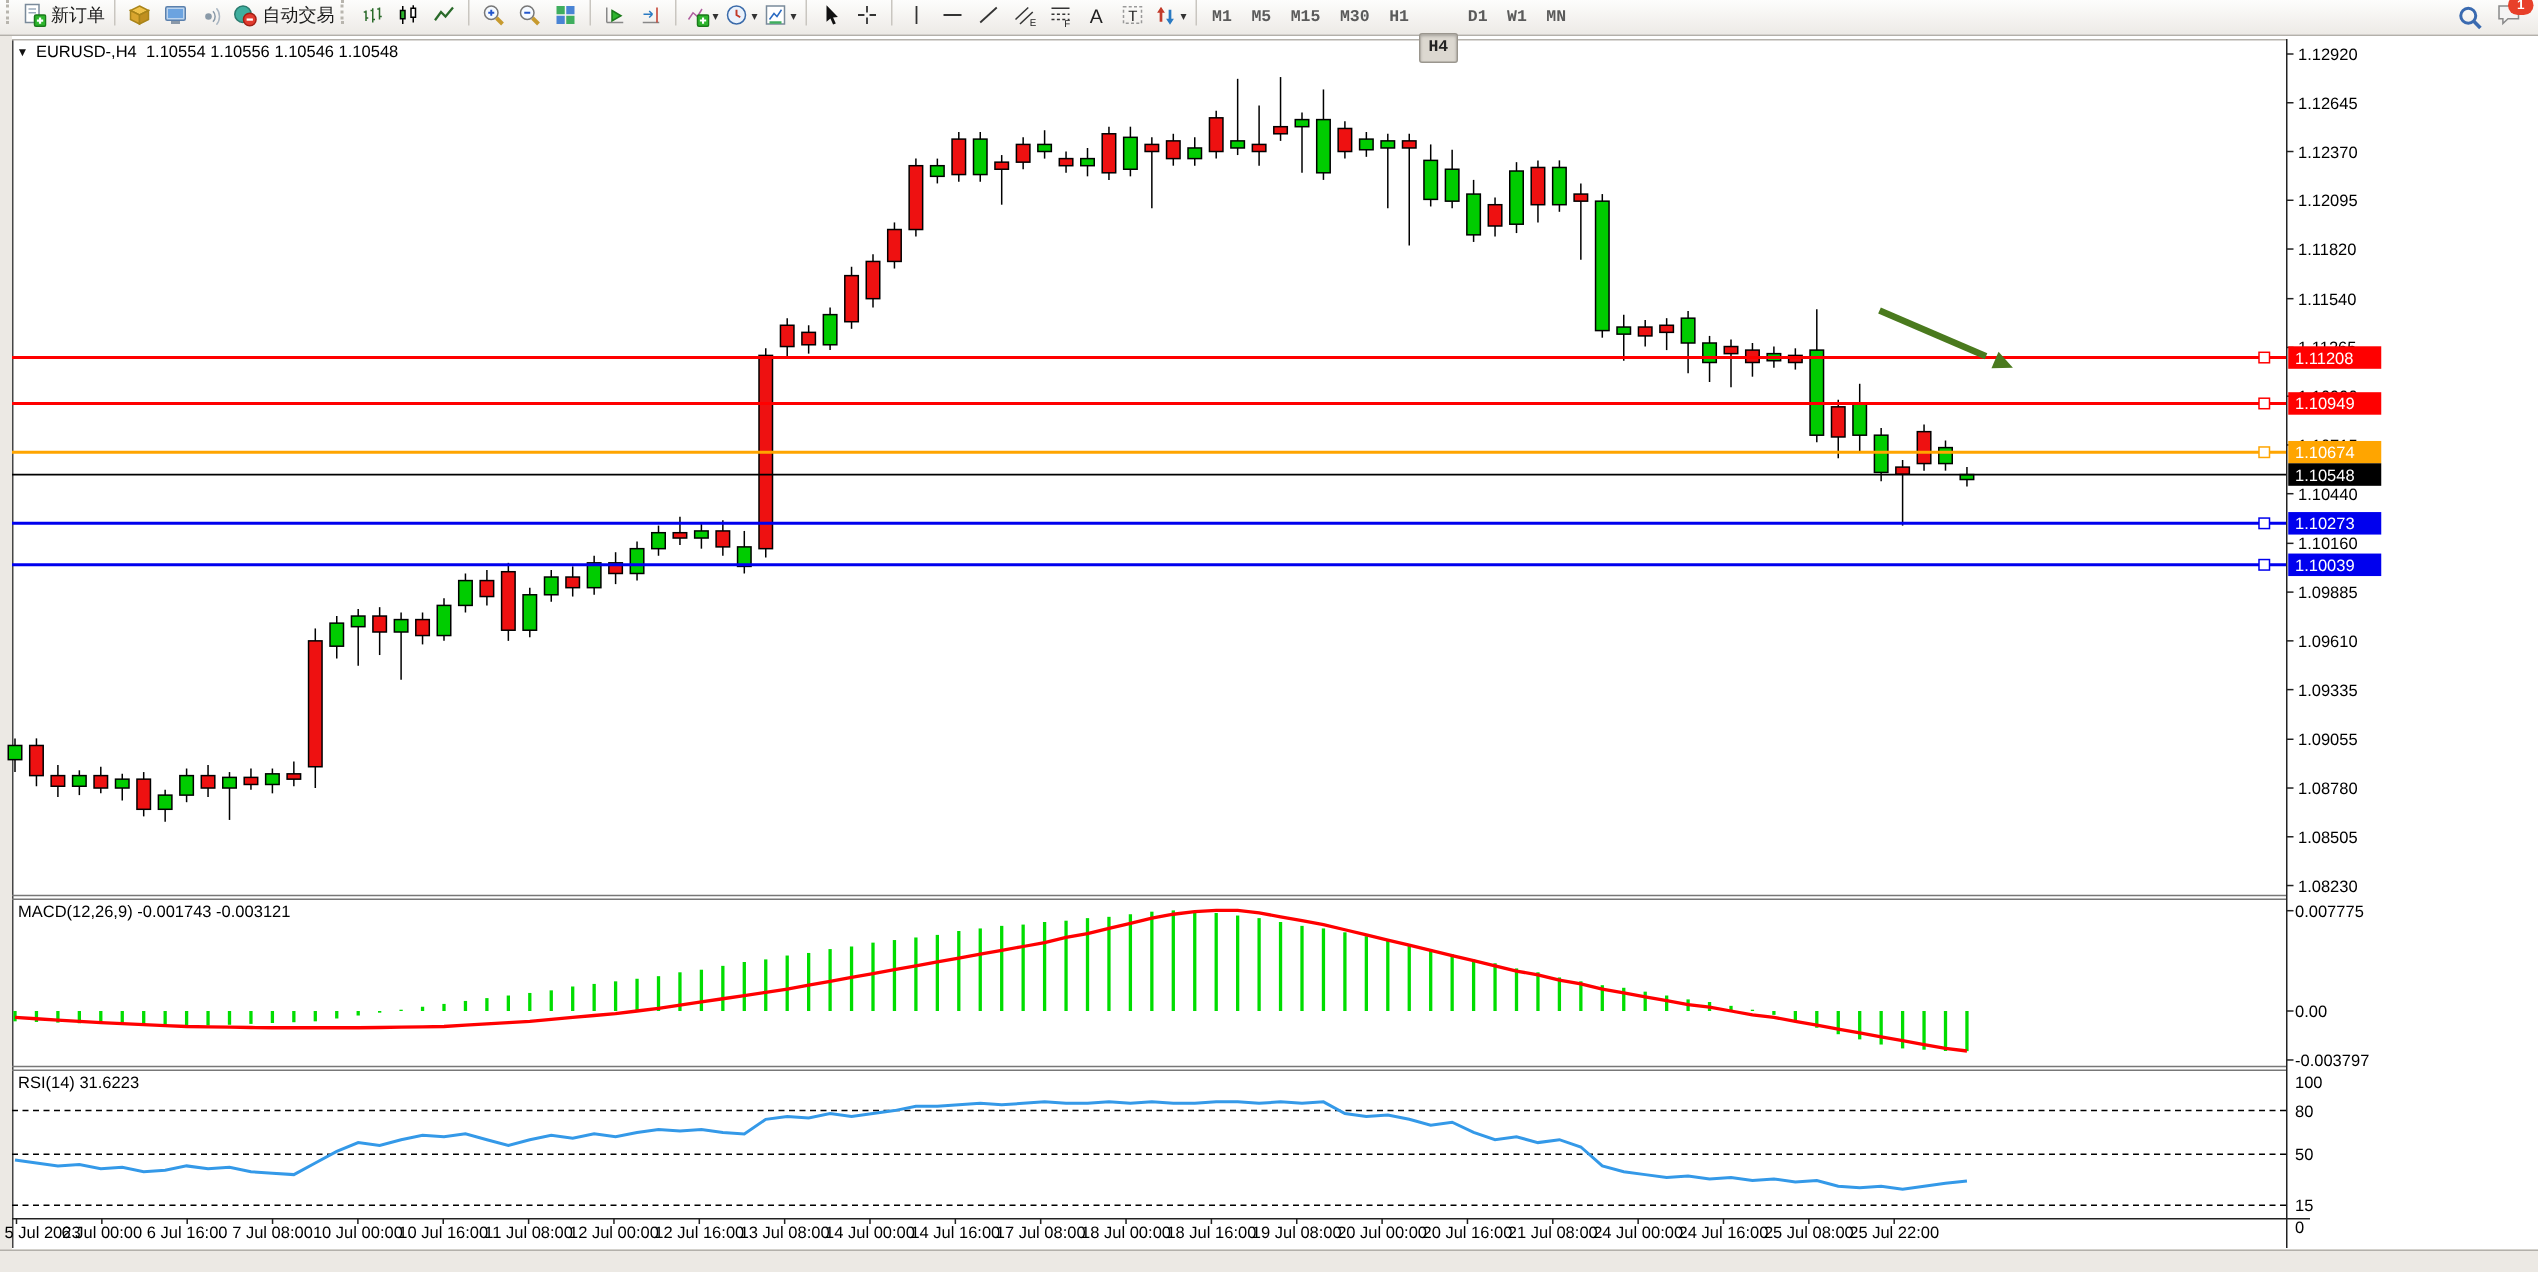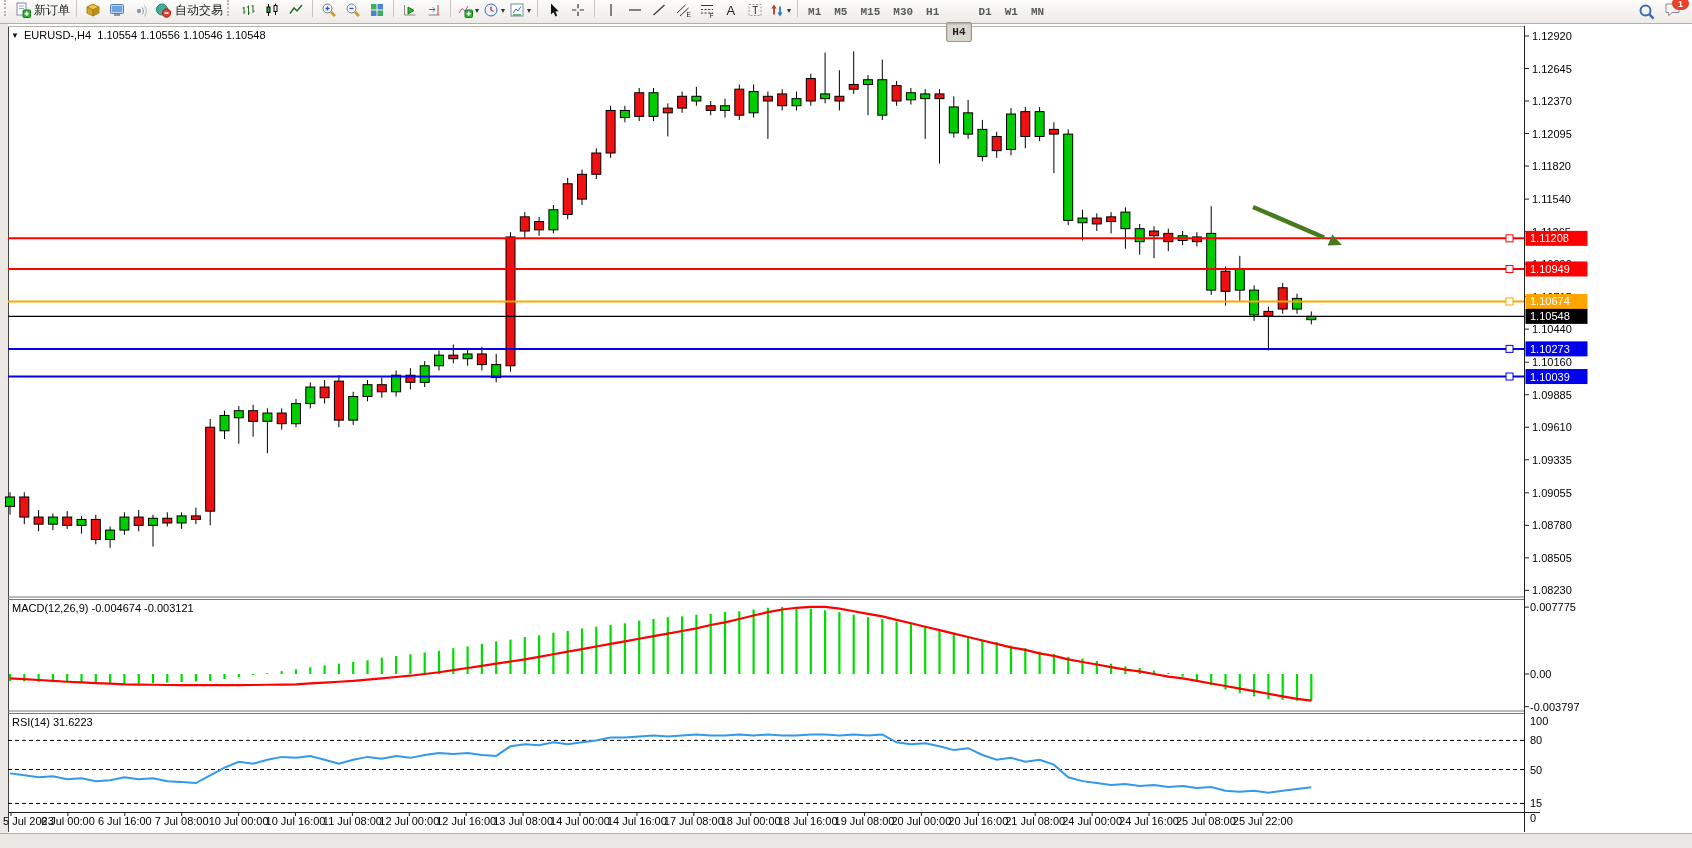--- a/index.html
+++ b/index.html
@@ -677,17 +677,17 @@
       </g>
       <g>
         <line x1="1253" y1="207" x2="1324" y2="237.5" stroke="#4a7a1e" stroke-width="4.5"></line>
         <polygon points="0,-6 13,0 0,6" transform="translate(1330,240) rotate(23.19859051364819)" fill="#4a7a1e"></polygon>
       </g>
     </svg>
 
   <div class="hdr" id="symbol-header">
     <span class="tri">▼</span><span>EURUSD-,H4</span>&nbsp;&nbsp;<span>1.10554 1.10556 1.10546 1.10548</span>
   </div>
-  <div class="hdr" id="macd-header">MACD(12,26,9) -0.004674 -0.003121</div>
+  <div class="hdr" id="macd-header">MACD(12,26,9) -0.001743 -0.003121</div>
   <div class="hdr" id="rsi-header">RSI(14) 31.6223</div>
 
   <div id="bottom-gutter"></div>
 </div>
 
 </body></html>

